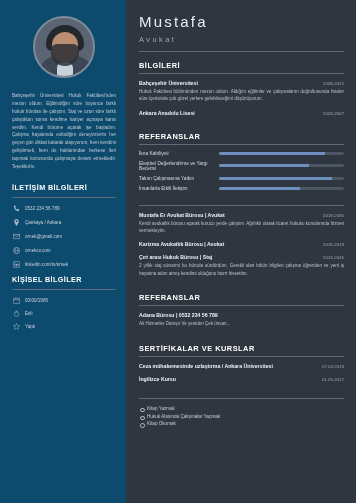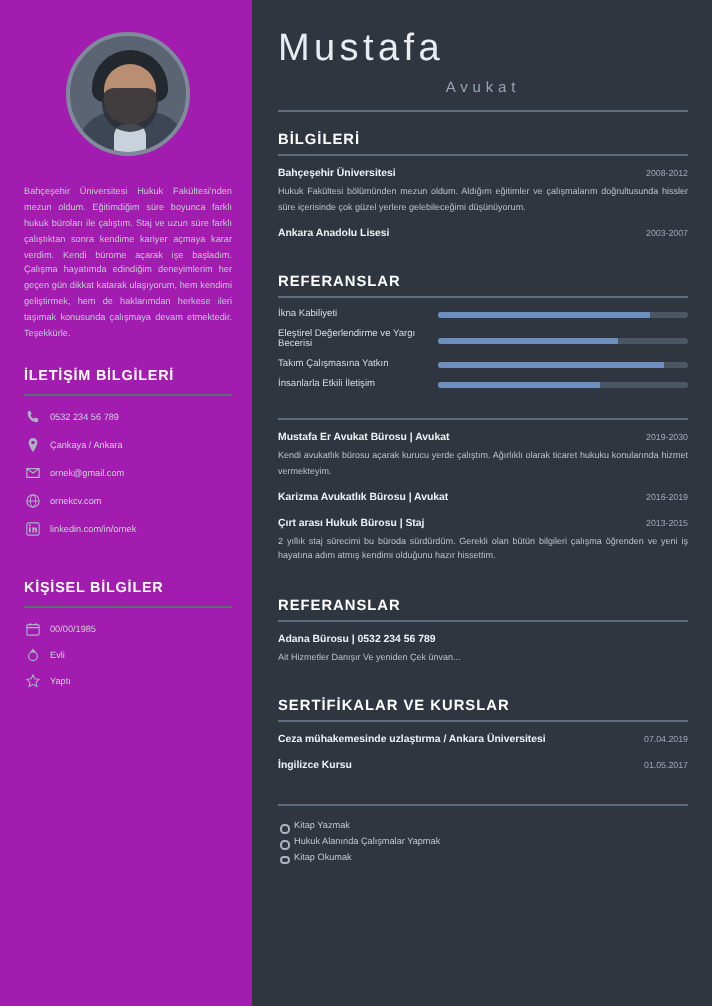--- a/index.html
+++ b/index.html
@@ -12,21 +12,21 @@
   }
   .page {
     width:356px; height:503px;
     background:#2f3640;
     display:flex;
     position:relative;
   }
   
   .left {
     width:126px;
-    background:#a21caf;
+    background:#0c4a6e;
     padding:12px 10px 10px 12px;
     display:flex;
     flex-direction:column;
   }
   .avatar-wrap {
     display:flex; justify-content:center; margin-top:4px; margin-bottom:14px;
   }
   .avatar {
     width:62px; height:62px; border-radius:50%;
     border:2px solid #7f8a9b;
@@ -85,25 +85,25 @@
   .dil-name { font-size:4.8px; color:#d6dbe2; margin-bottom:2px; }
   .bar-bg { height:2.5px; background:#4c5764; border-radius:2px; overflow:hidden; }
   .bar-fg { height:100%; background:#6d8fc0; }
 
   
   .right {
     flex:1; padding:14px 12px 10px 13px;
     display:flex; flex-direction:column;
   }
   .name {
-    font-size:19px; line-height:1.12; font-weight:300; color:#e9edf2;
+    font-size:15px; line-height:1.12; font-weight:300; color:#e9edf2;
     letter-spacing:2.2px;
   }
   .role {
-    font-size:7.5px; letter-spacing:2.4px; color:#9aa5b4; margin-top:4px;text-align:center;
+    font-size:7.5px; letter-spacing:2.4px; color:#9aa5b4; margin-top:4px;
   }
   .name-rule { height:1px; background:#5e6b7c; margin:7px 0 9px 0; }
 
   .sec-head {
     font-size:7.4px; font-weight:bold; letter-spacing:.5px; color:#ffffff;
     margin-bottom:3px;
   }
   .sec-rule { height:1px; background:#5e6b7c; margin-bottom:6px; }
   .block { margin-bottom:9px; }
 
@@ -195,21 +195,21 @@
               <rect x="1" y="1" width="14" height="14" rx="2" fill="none" stroke="#aab4c2" stroke-width="1.3"></rect>
               <rect x="3.4" y="6" width="2" height="6"></rect>
               <circle cx="4.4" cy="4" r="1.1"></circle>
               <path d="M7.2 12V6h2v.9c.5-.8 3.4-1.2 3.4 1.8V12h-2V9.2c0-1.5-1.4-1.4-1.4 0V12z"></path>
             </svg>
         </span>
         <span class="txt">linkedin.com/in/ornek</span>
       </div>
     </div>
 
-    <div style="margin-top:14px;">
+    <div style="margin-top:0;">
       <div class="side-head">KİŞİSEL BİLGİLER</div>
       <div class="side-rule"></div>
 
       <div class="kisisel-row">
         <span class="ico">
           <svg viewBox="0 0 16 16">
               <rect x="1" y="3" width="14" height="12" rx="1.5" fill="none" stroke="#aab4c2" stroke-width="1.3"></rect>
               <path d="M1 6.5h14M5 1v3M11 1v3" stroke="#aab4c2" stroke-width="1.3"></path>
             </svg>
         </span>

